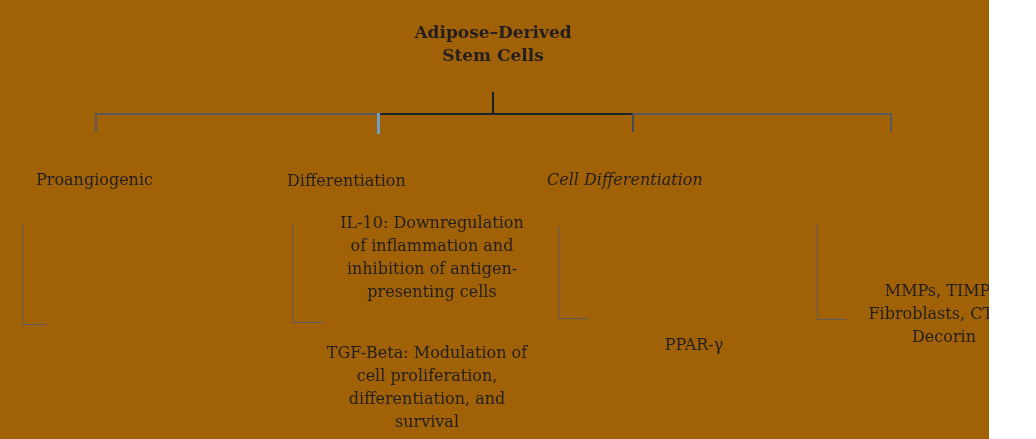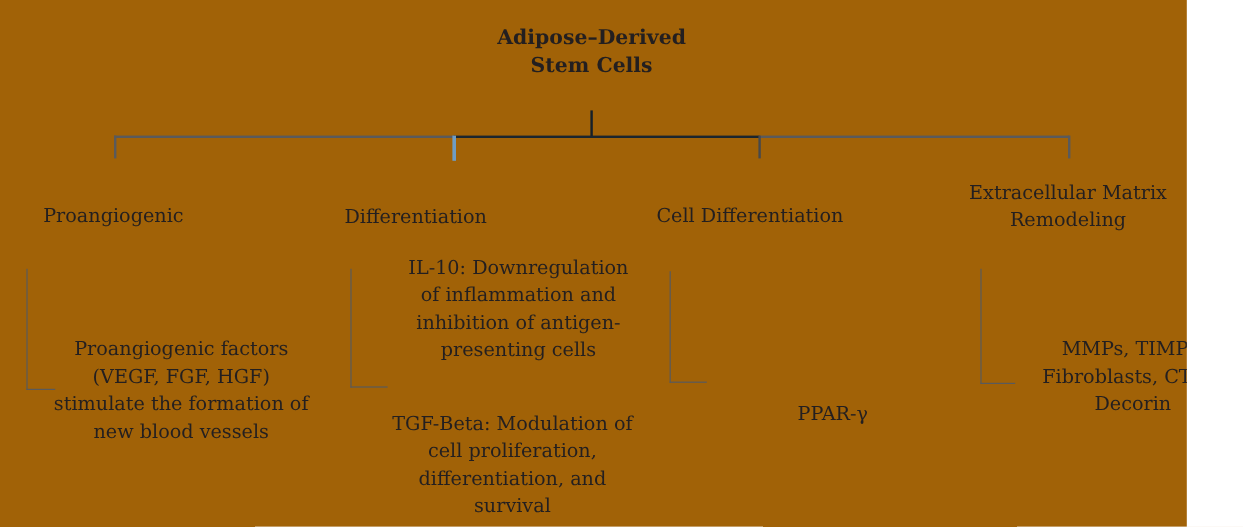--- a/index.html
+++ b/index.html
@@ -24,21 +24,21 @@
     font-weight: bold;
     font-size: 17px;
     line-height: 23px;
   }
   .heading {
     font-size: 16px;
     line-height: 22px;
   }
   .heading-1 { left: 36px;  top: 169px; }
   .heading-2 { left: 287px; top: 170px; }
-  .heading-3 { left: 547px; top: 169px; }
+  .heading-3 { left: 547px; top: 169px; font-style: italic; }
   .heading-4 { left: 795px; top: 150px; width: 190px; text-align: center; }
   .note {
     font-size: 16px;
     line-height: 23px;
     text-align: center;
   }
   .note-1  { left: 31px;  top: 279px; width: 240px; }
   .note-2a { left: 312px; top: 211px; width: 240px; }
   .note-2b { left: 297px; top: 341px; width: 260px; }
   .note-3a { left: 594px; top: 277px; width: 200px; }
@@ -75,32 +75,26 @@
   <div class="abs hseg-mid"></div>
   <div class="abs hseg-right"></div>
   <div class="abs tick tick-1"></div>
   <div class="abs tick tick-2"></div>
   <div class="abs tick tick-3"></div>
   <div class="abs tick tick-4"></div>
 
   <div class="abs heading heading-1">Proangiogenic</div>
   <div class="abs heading heading-2">Differentiation</div>
   <div class="abs heading heading-3">Cell Differentiation</div>
-  <div class="abs heading heading-4 pre">Extracellular Matrix
-Remodeling</div>
 
   <div class="abs lbracket lbracket-1"></div>
   <div class="abs lbracket lbracket-2"></div>
   <div class="abs lbracket lbracket-3"></div>
   <div class="abs lbracket lbracket-4"></div>
 
-  <div class="abs note note-1 pre">Proangiogenic factors
-(VEGF, FGF, HGF)
-stimulate the formation of
-new blood vessels</div>
   <div class="abs note note-2a pre">IL-10: Downregulation
 of inflammation and
 inhibition of antigen-
 presenting cells</div>
   <div class="abs note note-2b pre">TGF-Beta: Modulation of
 cell proliferation,
 differentiation, and
 survival</div>
   <div class="abs note note-3b pre">PPAR-γ</div>
   <div class="abs note note-4 pre">MMPs, TIMPs,

